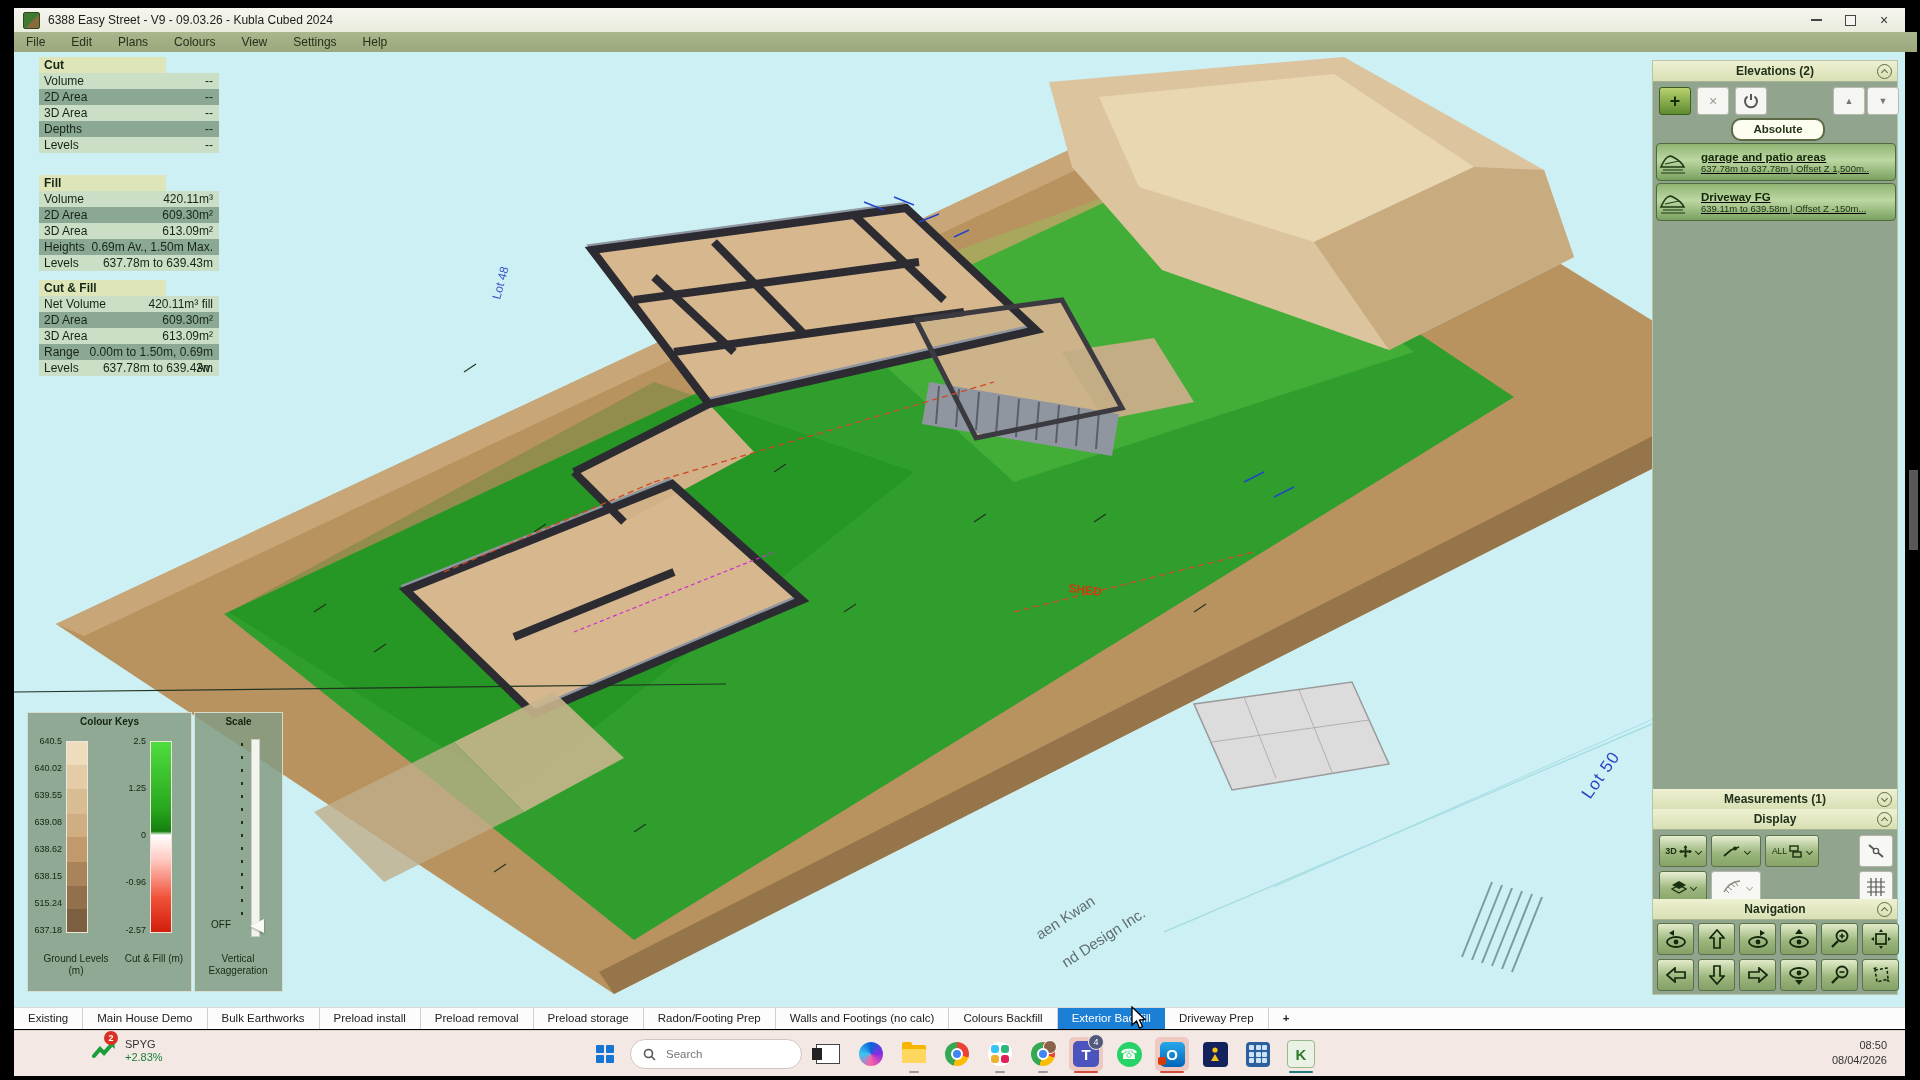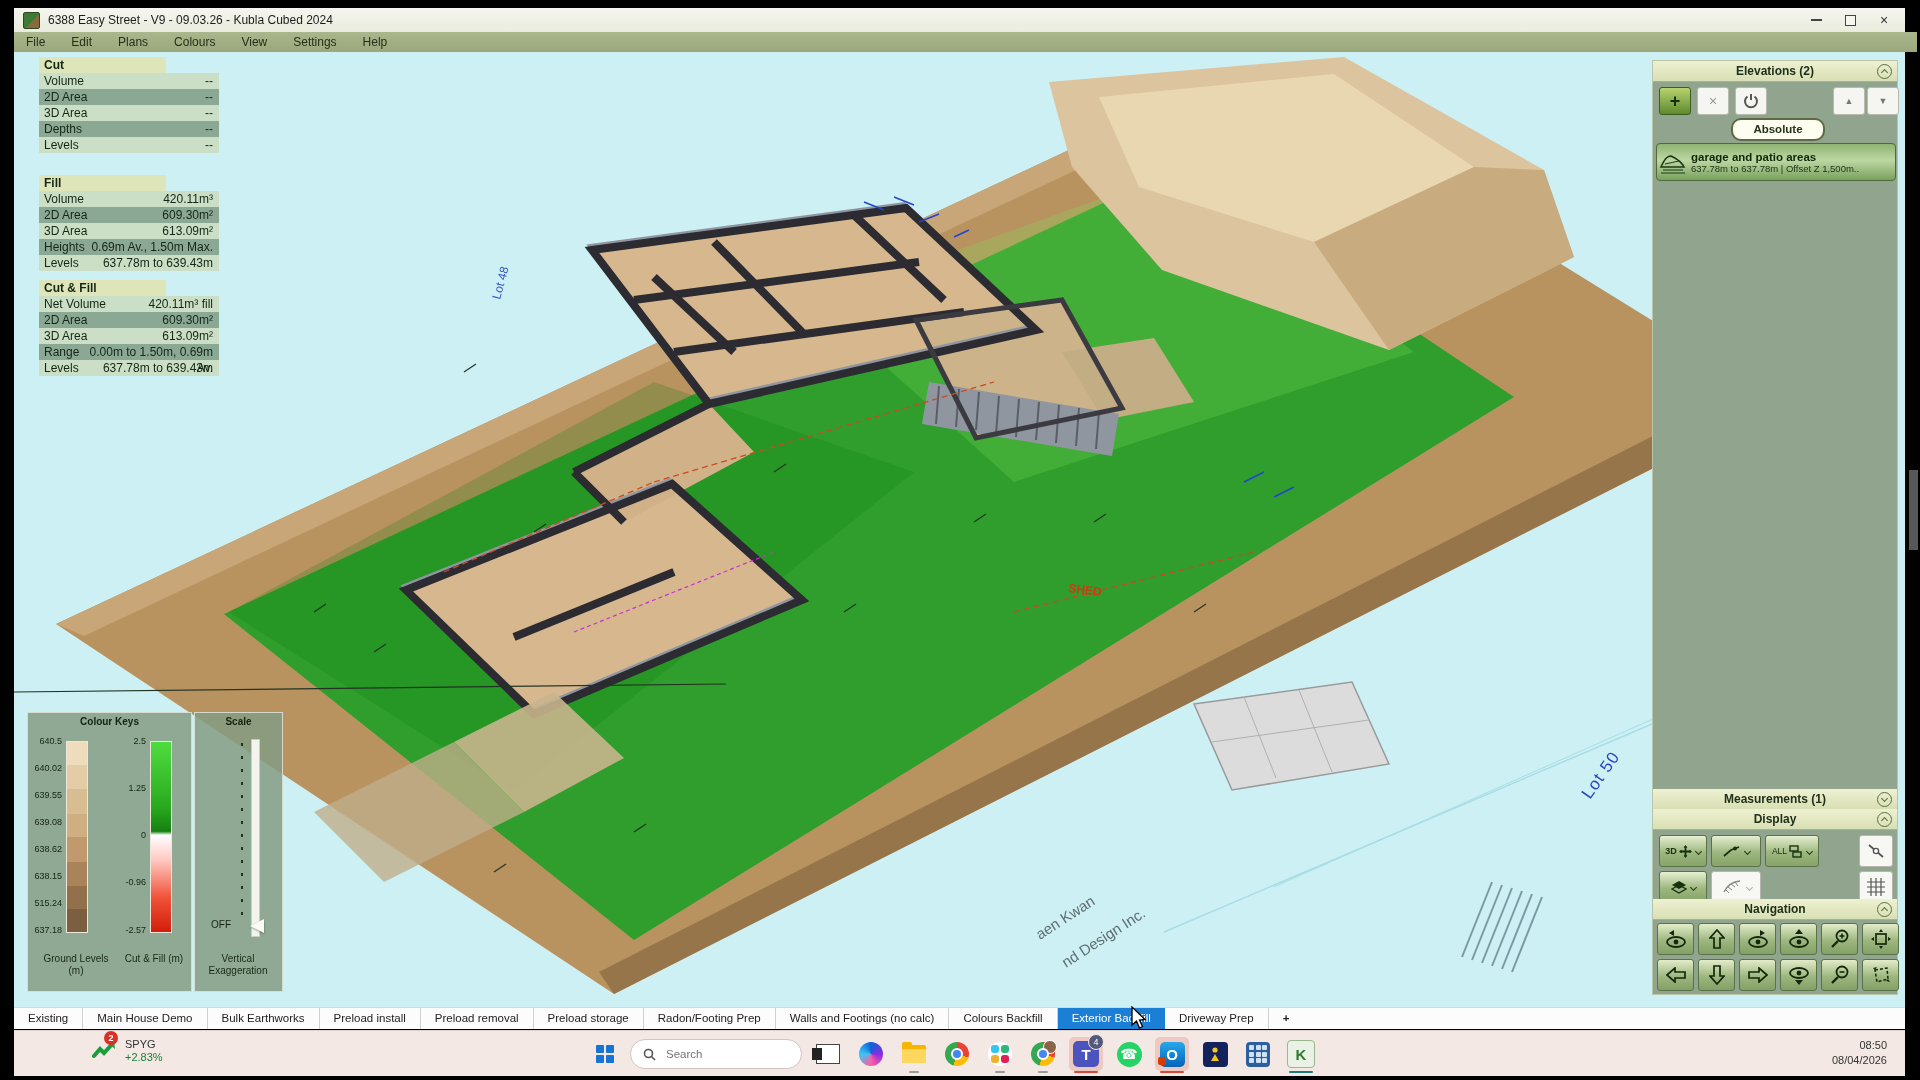--- a/index.html
+++ b/index.html
@@ -50,21 +50,21 @@
   .chev{position:absolute;left:3.5px;width:4px;height:4px;border-left:1.6px solid #5c6b44;border-top:1.6px solid #5c6b44;}
   .chev.up{top:4.5px;transform:rotate(45deg);}
   .chev.down{top:2.5px;transform:rotate(225deg);}
   .tb-btn{position:absolute;width:30px;height:26px;border-radius:3px;display:flex;align-items:center;justify-content:center;}
   .tb-white{background:#f5f5f1;border:1px solid #b9b9b0;color:#9a9a94;font-size:14px;}
   .tb-green{background:linear-gradient(#b8d26e,#5d8a2e);border:1px solid #3c5d20;color:#10300c;font-size:18px;font-weight:bold;}
   #absolute-badge{position:absolute;left:78px;top:57px;width:90px;height:19px;background:#fdfdf0;border:2px solid #5c6b44;
     border-radius:10px;font-size:11.5px;font-weight:bold;color:#243318;text-align:center;line-height:19px;}
   .elev-item{position:absolute;left:3px;width:238px;height:36px;border-radius:4px;border:1px solid #4e6b3c;
     background:linear-gradient(#8fb472,#bdd7a3 45%,#79a15e);display:flex;align-items:center;}
-  .elev-txt{margin-left:4px;overflow:hidden;white-space:nowrap;}
+  .elev-txt{margin-left:14px;overflow:hidden;white-space:nowrap;text-decoration:underline;}
   .elev-name{font-size:11.5px;font-weight:bold;color:#112708;}
   .elev-detail{font-size:9.5px;color:#1d3012;}
   .disp-btn{position:absolute;height:30px;border-radius:3px;border:1px solid #5a7247;
     background:linear-gradient(#e7efd2,#9db77e 55%,#86a368);display:flex;align-items:center;justify-content:center;gap:2px;color:#18320f;}
   .disp-white{background:#f7f7f3;border:1px solid #b5b5ae;}
   .nav-btn{position:absolute;width:35px;height:30px;border-radius:3px;border:1px solid #5a7247;
     background:linear-gradient(#e3ecca,#9db77e 55%,#83a066);display:flex;align-items:center;justify-content:center;}
   .mini-chevron{width:4px;height:4px;border-left:1.5px solid #233a14;border-top:1.5px solid #233a14;transform:rotate(225deg);margin-left:2px;}
   
   #tabbar{left:14px;top:1007px;width:1891px;height:21px;background:#fcfcfc;display:flex;align-items:stretch;
@@ -398,20 +398,31 @@
     <svg width="30" height="26" viewBox="0 0 30 26">
       <path d="M4,18 Q10,4 16,8 Q24,12 27,18 Z" fill="none" stroke="#1d3a14" stroke-width="1.6"></path>
       <path d="M6,21 L26,21 M4,24 L28,24" stroke="#1d3a14" stroke-width="1.2"></path>
       <path d="M8,15 L22,12" stroke="#1d3a14" stroke-width="1"></path>
     </svg>
     <div class="elev-txt">
       <div class="elev-name">garage and patio areas</div>
       <div class="elev-detail">637.78m to 637.78m | Offset Z 1,500m..</div>
     </div>
   </div>
+  <div class="elev-item" style="top:122px;">
+    <svg width="30" height="26" viewBox="0 0 30 26">
+      <path d="M4,18 Q10,4 16,8 Q24,12 27,18 Z" fill="none" stroke="#1d3a14" stroke-width="1.6"></path>
+      <path d="M6,21 L26,21 M4,24 L28,24" stroke="#1d3a14" stroke-width="1.2"></path>
+      <path d="M8,15 L22,12" stroke="#1d3a14" stroke-width="1"></path>
+    </svg>
+    <div class="elev-txt">
+      <div class="elev-name">Driveway FG</div>
+      <div class="elev-detail">639.11m to 639.58m | Offset Z -150m...</div>
+    </div>
+  </div>
 
   <div class="sec-hdr" style="top:728px;">
     <span>Measurements (1)</span>
     <span class="chev-circle">
         <span class="chev down"></span>
       </span>
   </div>
 
   <div class="sec-hdr" style="top:748px;">
     <span>Display</span>

